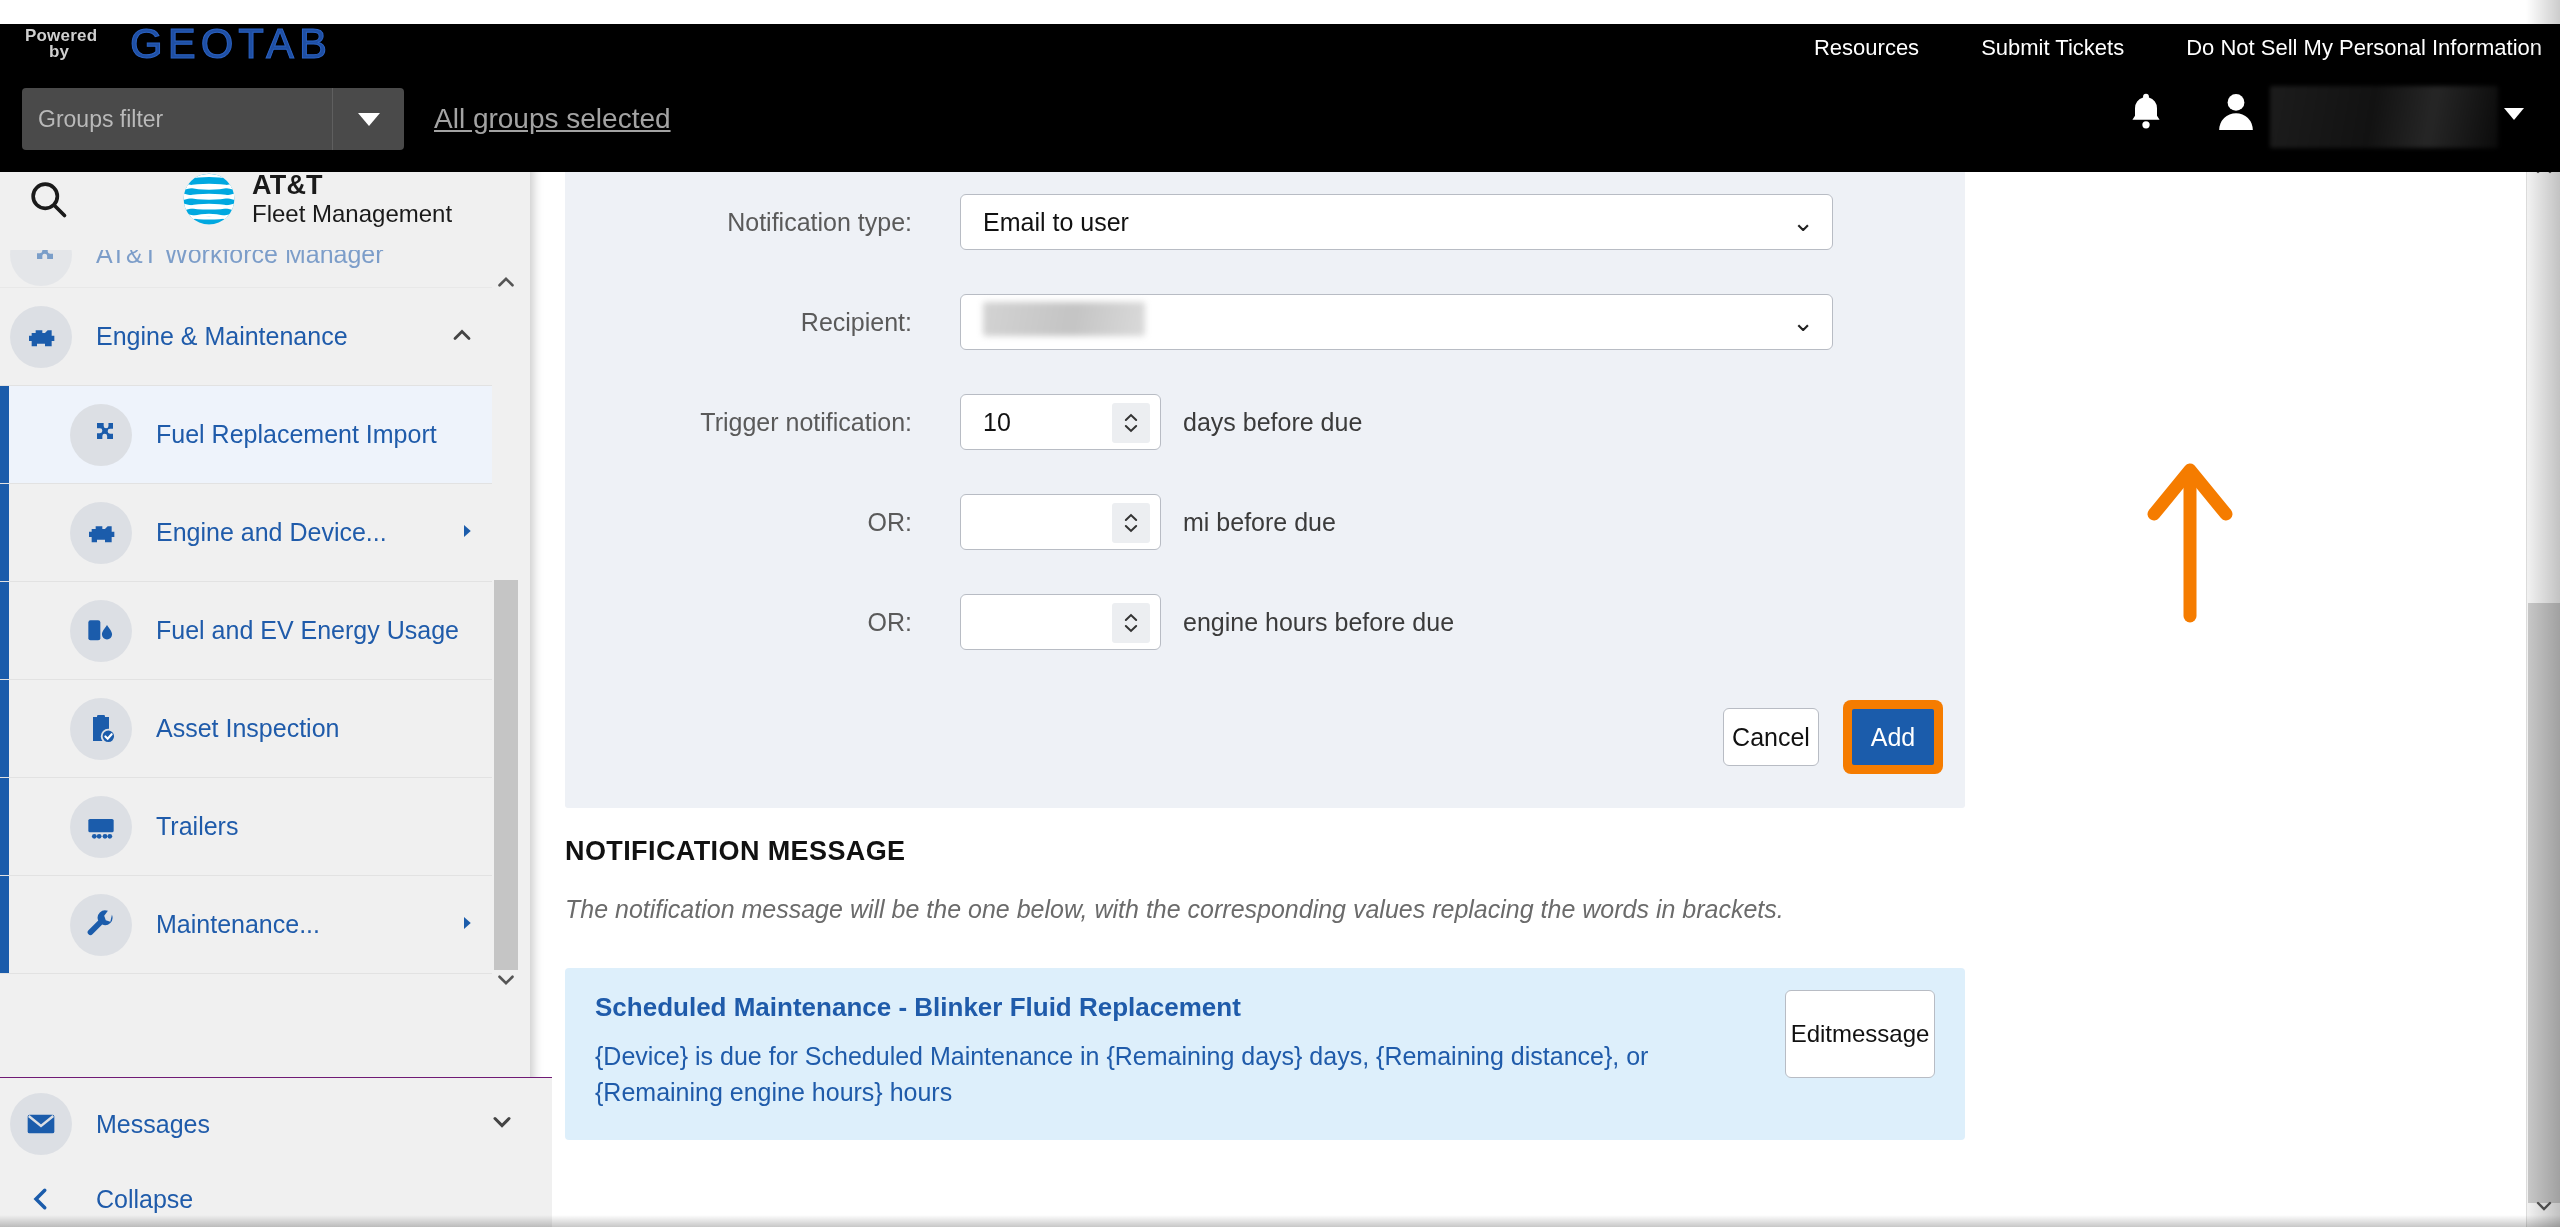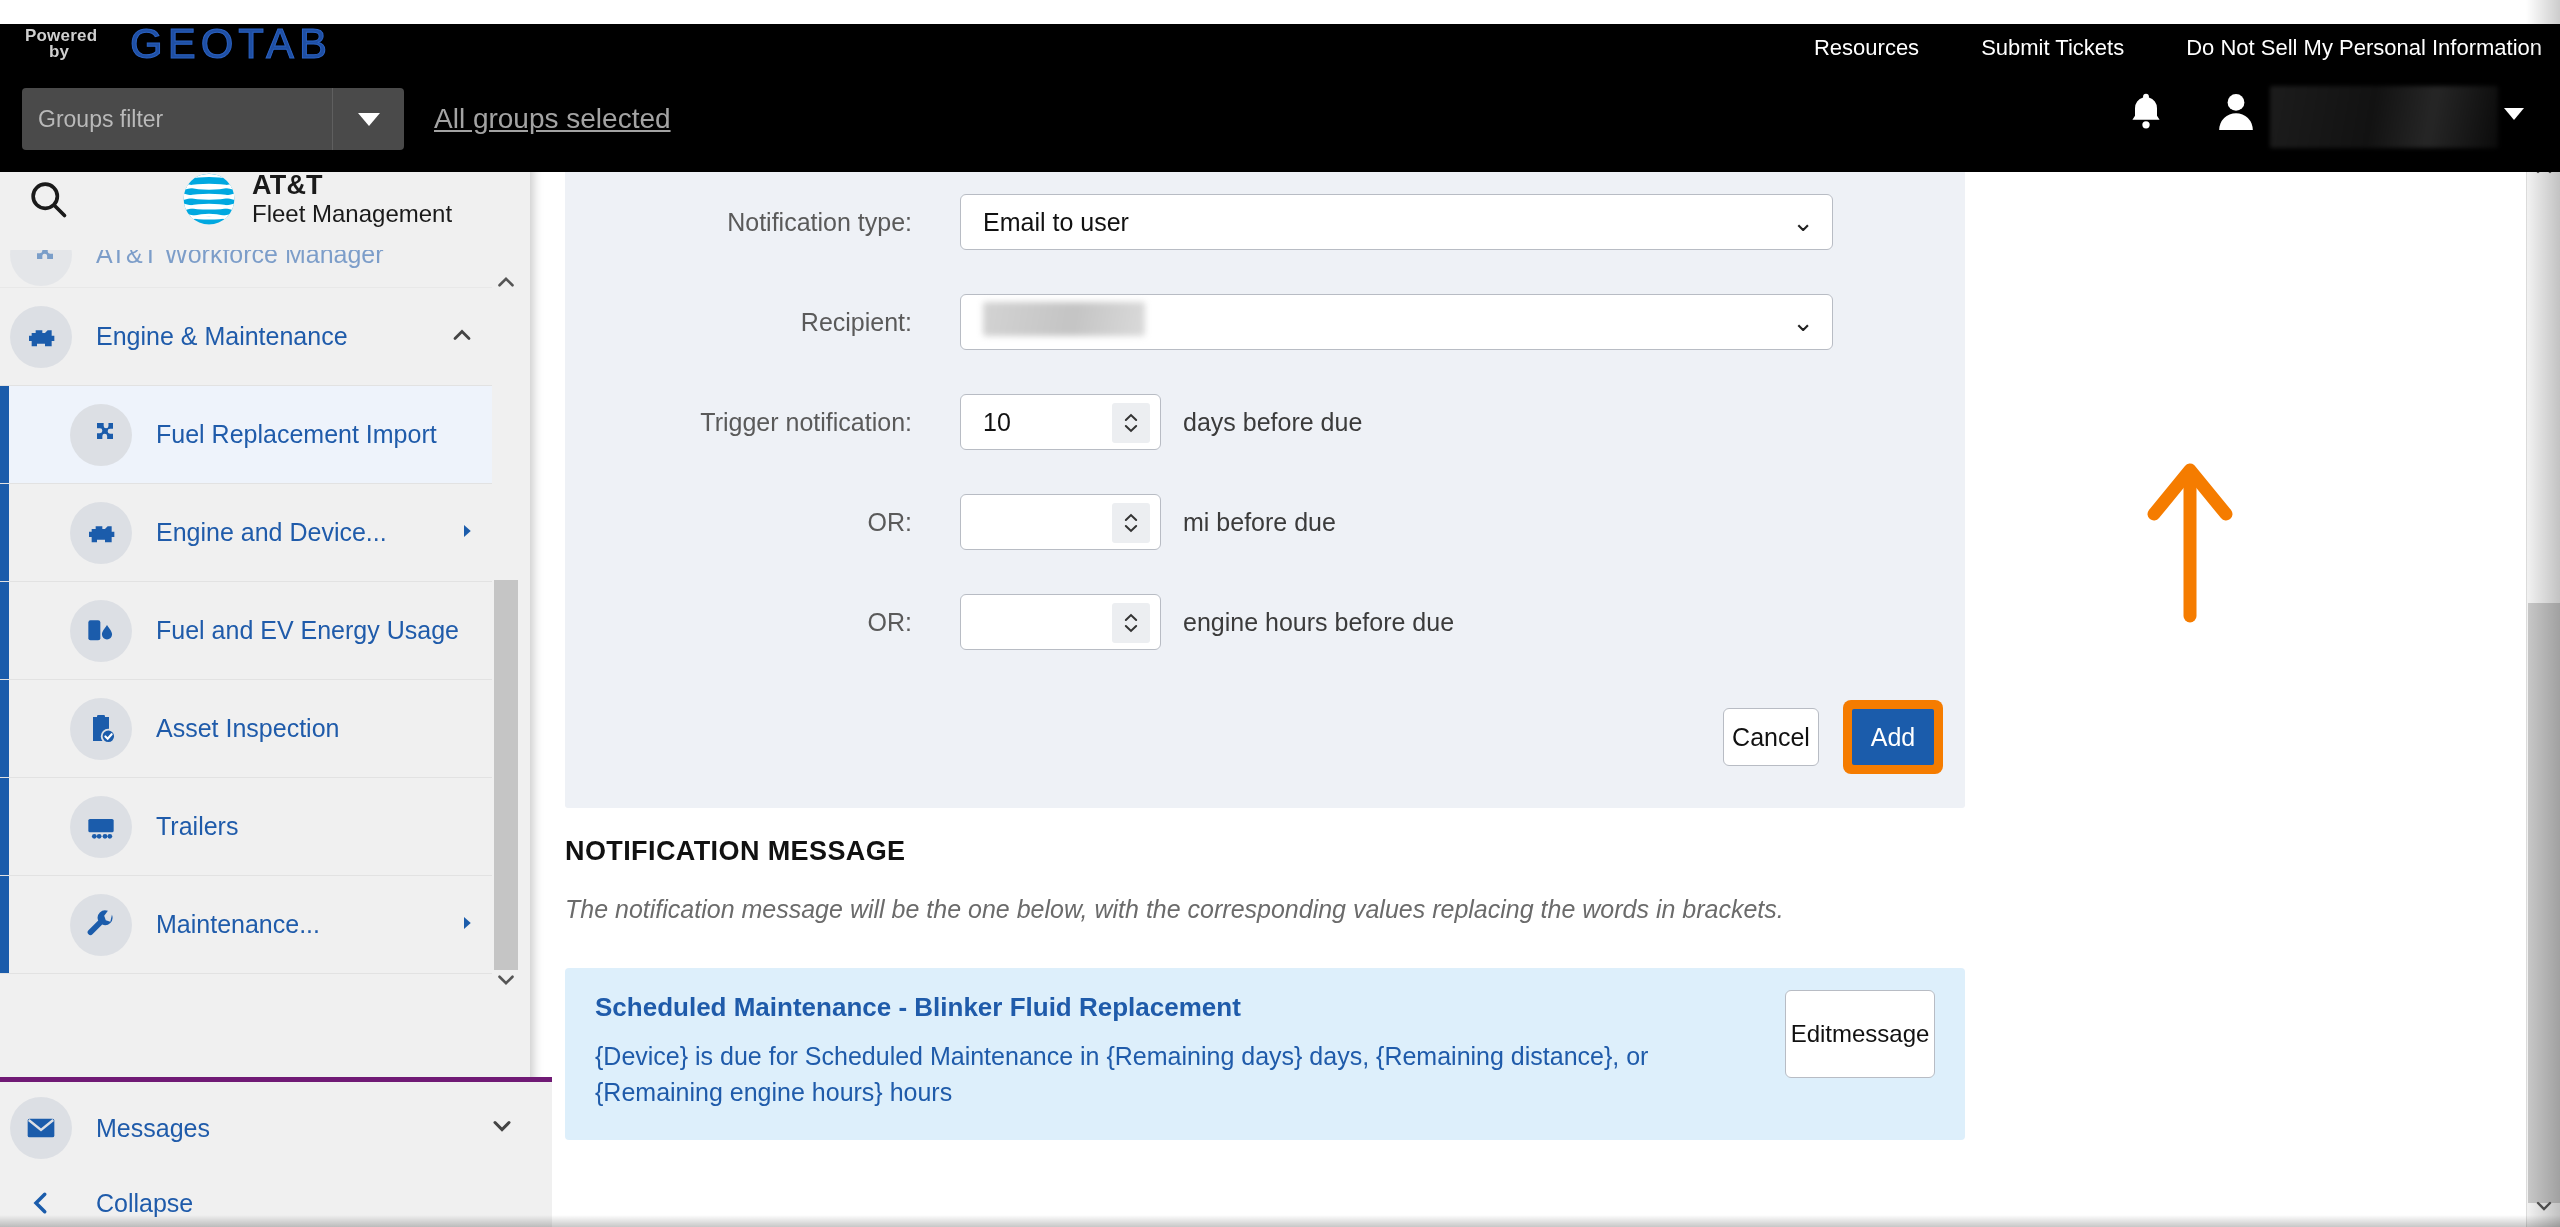--- a/index.html
+++ b/index.html
@@ -126,21 +126,21 @@
     margin-left:24px; font-size:25px; color:#1f5baa; white-space:nowrap;
   }
   .navchev { position:absolute; right:36px; }
   .rail {
     position:absolute; left:0; top:0; width:9px; height:100%;
     background:#1b5cab;
   }
 
   .sb-bottom {
     position:absolute; left:0; bottom:0; width:552px; height:150px;
-    background:#f0f0f0; border-top:5px solid #701a75;
+    background:#f0f0f0; border-top:1px solid #701a75;
   }
   .sb-bottom .navitem { border-bottom:none; }
 
   .sb-scrollbar {
     position:absolute; right:10px; top:102px; width:28px; height:828px;
     background:#f0f0f0;
   }
   .sb-track { position:absolute; left:0; top:0; width:28px; height:100%; }
   .sb-thumb {
     position:absolute; left:2px; top:330px; width:24px; height:390px;

